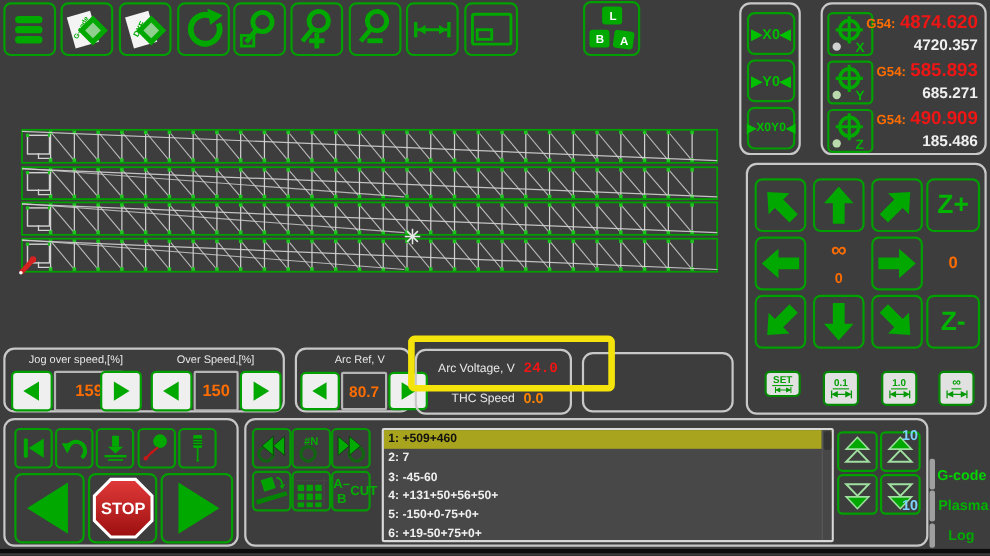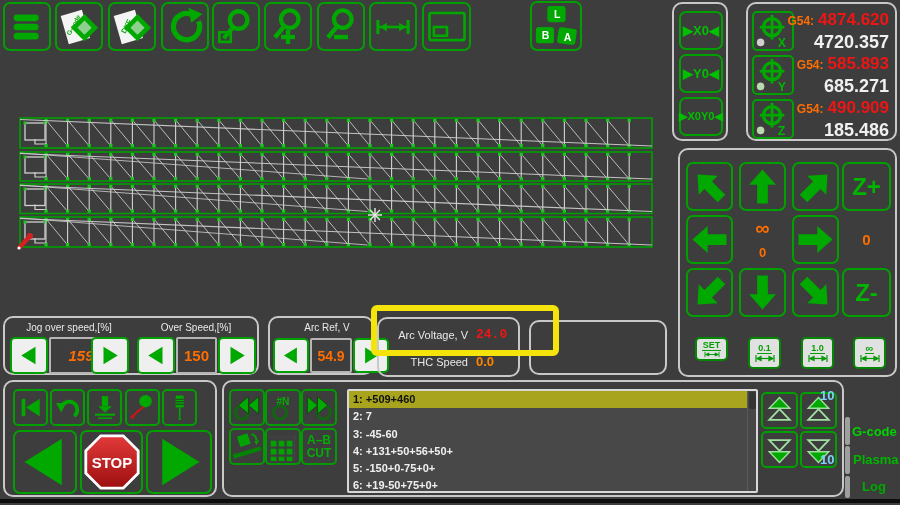--- a/index.html
+++ b/index.html
@@ -12,21 +12,21 @@
   .btn svg{display:block;}
   .panel{position:absolute;box-sizing:border-box;border:2px solid #c8c8c8;border-radius:10px;background:transparent;}
   .grn{fill:#00a800;}
   .valbox{position:absolute;box-sizing:border-box;border:2px solid #b5b5b5;border-radius:2px;
     display:flex;align-items:center;justify-content:center;color:#ff6d00;font-weight:bold;font-size:15px;background:#3d3d3d;}
   .lbl{position:absolute;color:#e8e8e8;font-size:10px;white-space:nowrap;transform:translateX(-50%);}
   .tri{position:absolute;box-sizing:border-box;border:2px solid #00a000;border-radius:5px;display:flex;align-items:center;justify-content:center;}
   .dro-line1{position:absolute;right:6px;display:flex;align-items:baseline;gap:4px;white-space:nowrap;}
   .dro-wcs{color:#ff6d00;font-weight:bold;font-size:12px;}
   .dro-work{color:#ee1515;font-weight:bold;font-size:17px;}
-  .dro-machine{position:absolute;right:6px;color:#f0f0f0;font-weight:bold;font-size:18px;white-space:nowrap;}
+  .dro-machine{position:absolute;right:6px;color:#f0f0f0;font-weight:bold;font-size:14px;white-space:nowrap;}
   .zerobtn{color:#00c000;font-weight:bold;font-size:13px;letter-spacing:0px;}
   .jog-center{display:flex;flex-direction:column;align-items:center;justify-content:space-around;color:#ff6d00;font-weight:bold;}
   .stepbtn{position:absolute;box-sizing:border-box;border:2px solid #008f00;border-radius:5px;display:flex;flex-direction:column;
     align-items:center;justify-content:center;opacity:.92;}
   .stepbtn .t{color:#00a800;font-weight:bold;font-size:9px;line-height:10px;border-bottom:1px solid #00a800;padding:0 1px;}
   .zlabel{color:#00b400;font-weight:bold;font-size:24px;}
   .gcode-list{position:absolute;box-sizing:border-box;border:2px solid #d8d8d8;border-radius:2px;background:#484848;overflow:hidden;}
   .gline{height:17.3px;line-height:17.3px;color:#f0f0f0;font-size:11px;font-weight:bold;padding-left:4px;white-space:nowrap;}
   .gline.sel{background:#a8a41e;color:#111;}
   .tab{position:absolute;font-weight:bold;font-size:13px;white-space:nowrap;}
@@ -799,21 +799,21 @@
     </button>
   </div>
 
   <div class="panel" style="left:3px;top:316px;width:256px;height:59px;">
     <span class="lbl" style="left:64px;top:4px;">Jog over speed,[%]</span>
     <button class="tri" style="left:5px;top:19px;width:38px;height:37px;">
       <svg width="34" height="33" viewBox="0 0 34 33">
           <polygon class="grn" points="27,3 27,30 5,16.5"></polygon>
         </svg>
     </button>
-    <div class="valbox" style="left:44px;top:19px;width:64px;height:37px;font-style:italic;">159</div>
+    <div class="valbox" style="left:44px;top:19px;width:64px;height:37px;">159</div>
     <button class="tri" style="left:86px;top:19px;width:38px;height:37px;">
       <svg width="34" height="33" viewBox="0 0 34 33">
           <polygon class="grn" points="7,3 7,30 29,16.5"></polygon>
         </svg>
     </button>
 
     <span class="lbl" style="left:191px;top:4px;">Over Speed,[%]</span>
     <button class="tri" style="left:132px;top:19px;width:38px;height:37px;">
       <svg width="34" height="33" viewBox="0 0 34 33">
           <polygon class="grn" points="27,3 27,30 5,16.5"></polygon>
@@ -827,21 +827,21 @@
     </button>
   </div>
 
   <div class="panel" style="left:268px;top:316px;width:106px;height:59px;">
     <span class="lbl" style="left:57px;top:4px;">Arc Ref, V</span>
     <button class="tri" style="left:3px;top:20px;width:36px;height:35px;">
       <svg width="32" height="31" viewBox="0 0 34 33">
           <polygon class="grn" points="27,3 27,30 5,16.5"></polygon>
         </svg>
     </button>
-    <div class="valbox" style="left:40px;top:20px;width:42px;height:35px;font-size:14px;">54.9</div>
+    <div class="valbox" style="left:40px;top:20px;width:42px;height:35px;font-size:14px;">80.7</div>
     <button class="tri" style="left:83px;top:20px;width:36px;height:35px;">
       <svg width="32" height="31" viewBox="0 0 34 33">
           <polygon class="grn" points="7,3 7,30 29,16.5"></polygon>
         </svg>
     </button>
   </div>
 
   <div class="panel" style="left:377px;top:317px;width:143px;height:60px;">
     <div class="thcrow" style="top:8px;">
       <span class="thclabel">Arc Voltage, V</span>
@@ -964,21 +964,21 @@
           <rect x="5" y="35" width="8" height="6"></rect>
             <rect x="16" y="35" width="8" height="6"></rect>
             <rect x="27" y="35" width="8" height="6"></rect>
         </g>
         <g stroke="#4f4f4f" stroke-width="1" opacity=".8">
           <line x1="2" y1="8" x2="42" y2="8"></line>
             <line x1="38" y1="4" x2="38" y2="40"></line>
         </g>
       </svg>
     </button>
-    <button class="btn" style="left:77px;top:46px;width:36px;height:37px;border-radius:5px;opacity:.95;display:flex;flex-direction:column;line-height:13px;">
+    <button class="btn" style="left:77px;top:46px;width:36px;height:37px;border-radius:5px;opacity:.95;display:flex;flex-direction:row;line-height:13px;justify-content:space-between;">
       <span style="color:#00b400;font-weight:bold;font-size:12px;">A–B</span>
       <span style="color:#00b400;font-weight:bold;font-size:12px;">CUT</span>
     </button>
 
     <div class="gcode-list" style="left:123px;top:7px;width:411px;height:104px;">
       <div class="gline sel">1: +509+460</div>
       <div class="gline">2: 7</div>
       <div class="gline">3: -45-60</div>
       <div class="gline">4: +131+50+56+50+</div>
       <div class="gline">5: -150+0-75+0+</div>

